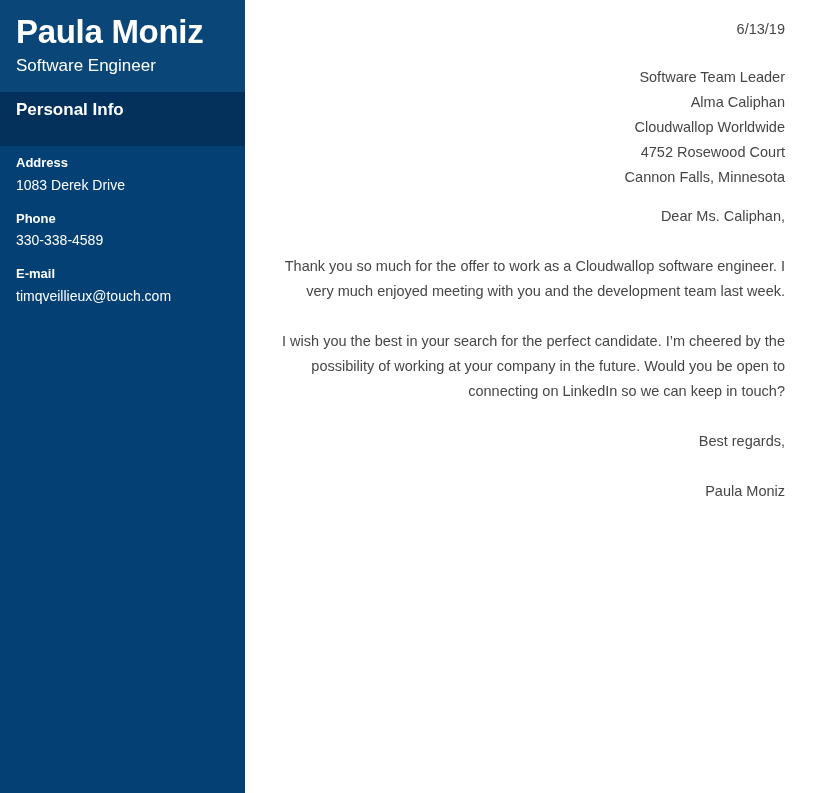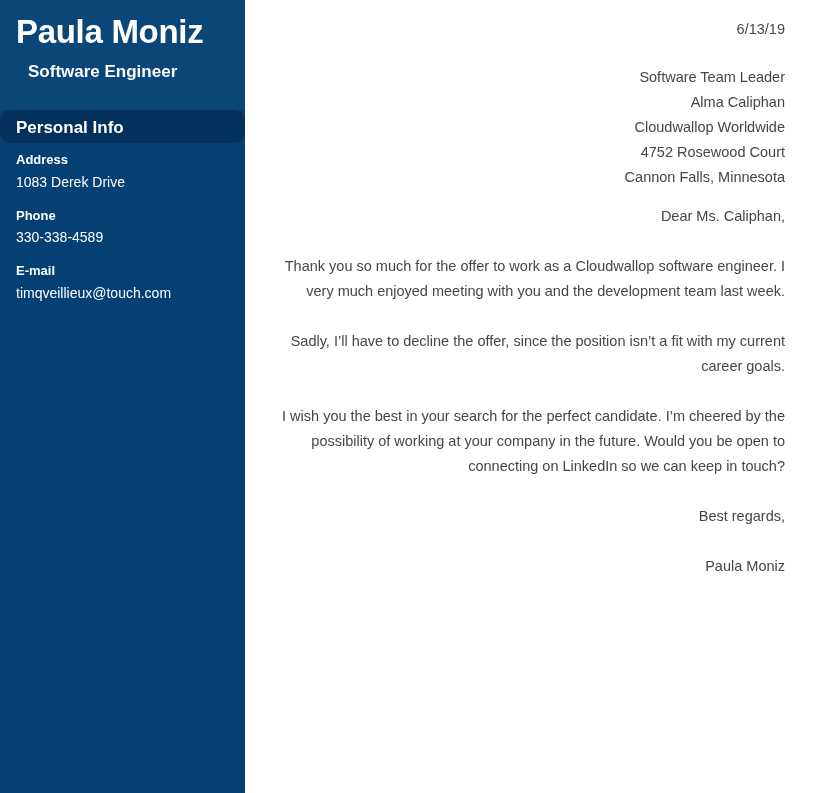--- a/index.html
+++ b/index.html
@@ -38,29 +38,28 @@
   .name {
     font-size: 33px;
     font-weight: bold;
     line-height: 1.08;
     letter-spacing: -0.3px;
     margin: 0 0 6px 0;
     color: #ffffff;
   }
   .job-title {
     font-size: 17px;
-    font-weight: bold;
+    font-weight: normal;
     line-height: 1.2;
-    margin: 12px;
+    margin: 0;
     color: #ffffff;
   }
   .section-bar {
     background: #04305c;
-    padding: 8px 16px 5px 16px;
-    border-radius: 11px;
+    padding: 8px 16px 26px 16px;
   }
   .section-bar-title {
     font-size: 17px;
     font-weight: bold;
     line-height: 1.2;
     color: #ffffff;
   }
   .sidebar-body {
     background: #054075;
     padding: 8px 16px 0 16px;
@@ -159,21 +158,20 @@
       <div class="recipient-line">Software Team Leader</div>
       <div class="recipient-line">Alma Caliphan</div>
       <div class="recipient-line">Cloudwallop Worldwide</div>
       <div class="recipient-line">4752 Rosewood Court</div>
       <div class="recipient-line">Cannon Falls, Minnesota</div>
     </div>
 
     <div class="salutation">Dear Ms. Caliphan,</div>
 
     <p class="body-paragraph">Thank you so much for the offer to work as a Cloudwallop software engineer. I very much enjoyed meeting with you and the development team last week.</p>
-    <p class="body-paragraph">Sadly, I’ll have to decline the offer, since the position isn’t a fit with my current career goals.</p>
     <p class="body-paragraph">I wish you the best in your search for the perfect candidate. I’m cheered by the possibility of working at your company in the future. Would you be open to connecting on LinkedIn so we can keep in touch?</p>
 
     <div class="closing">Best regards,</div>
     <div class="signature">Paula Moniz</div>
 
   </main>
 
 </div>
 
 </body></html>

